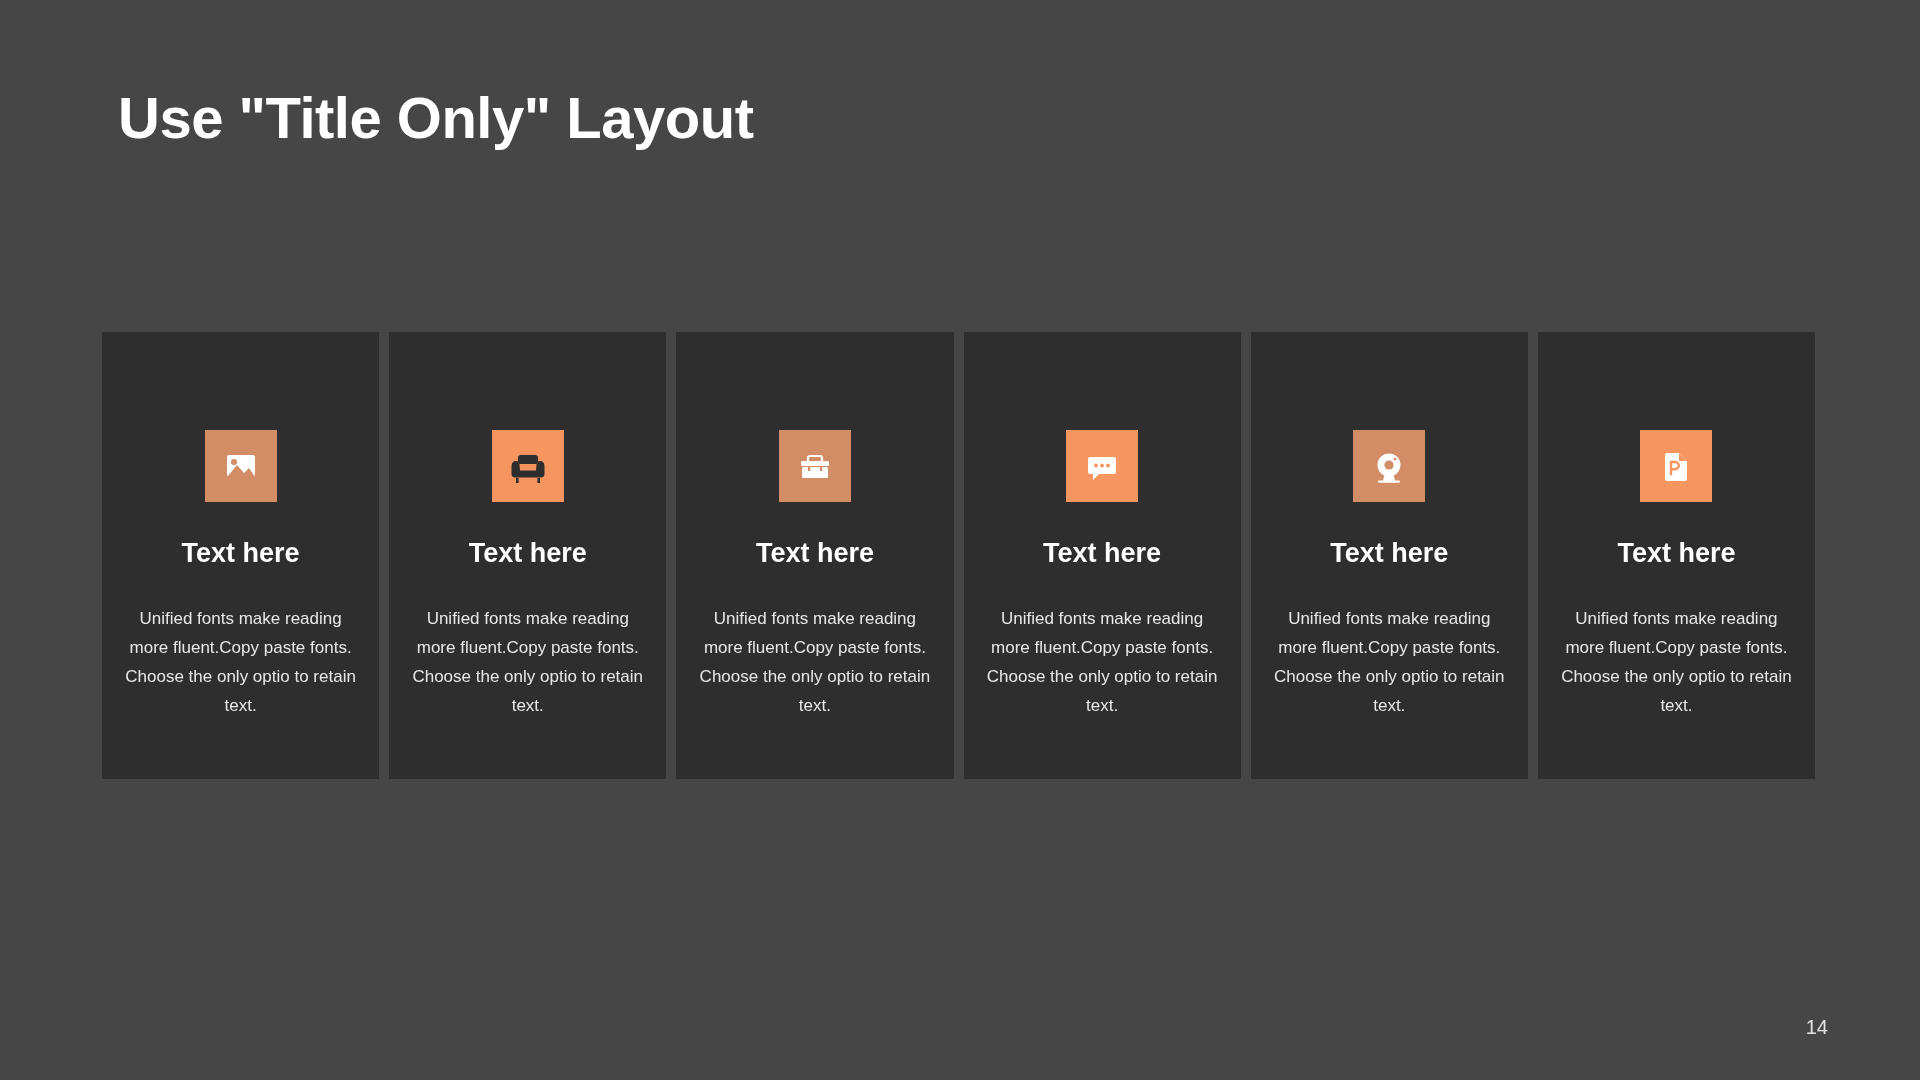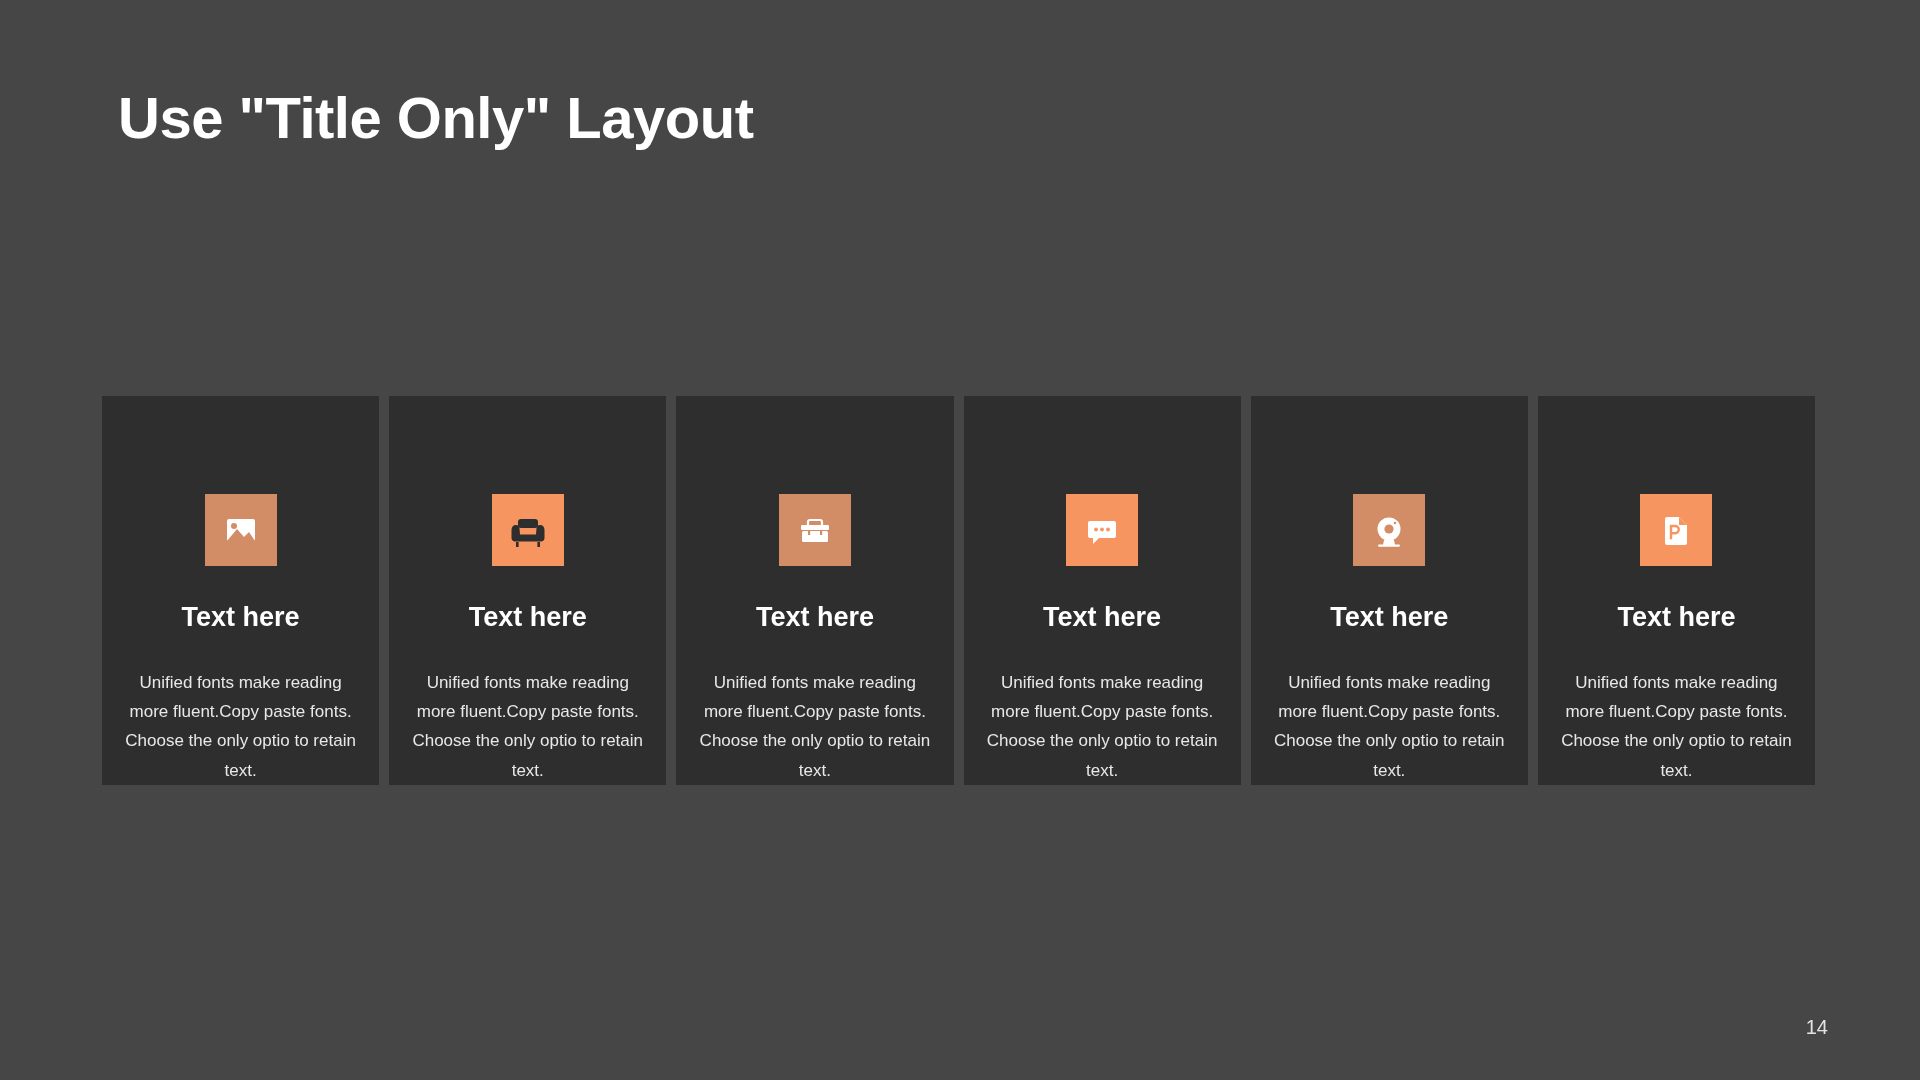--- a/index.html
+++ b/index.html
@@ -20,24 +20,23 @@
     font-size:58px;
     font-weight:bold;
     color:#ffffff;
     letter-spacing:-0.5px;
     line-height:1.1;
     white-space:nowrap;
   }
   .cards {
     position:absolute;
     left:102px; top:332px;
-    width:1713px; height:517px;
+    width:1713px; height:447px;
     display:flex;
     gap:10px;
-    align-items:center;
   }
   .card {
     flex:1 1 0;
     background:#2e2e2e;
     display:flex;
     flex-direction:column;
     align-items:center;
     padding-top:98px;
   }
   .card-icon {

